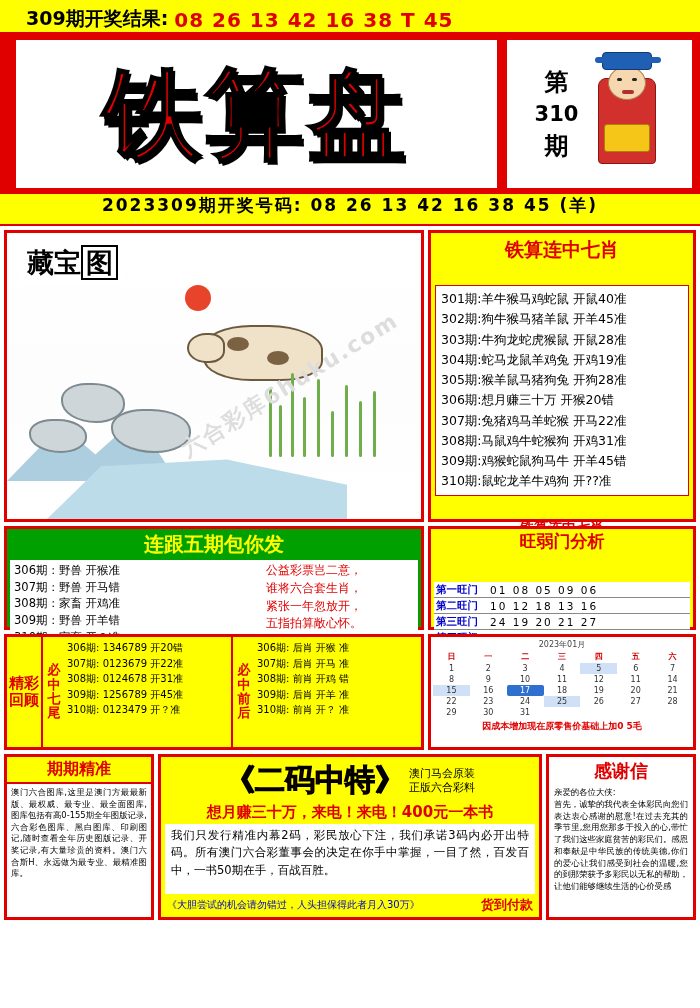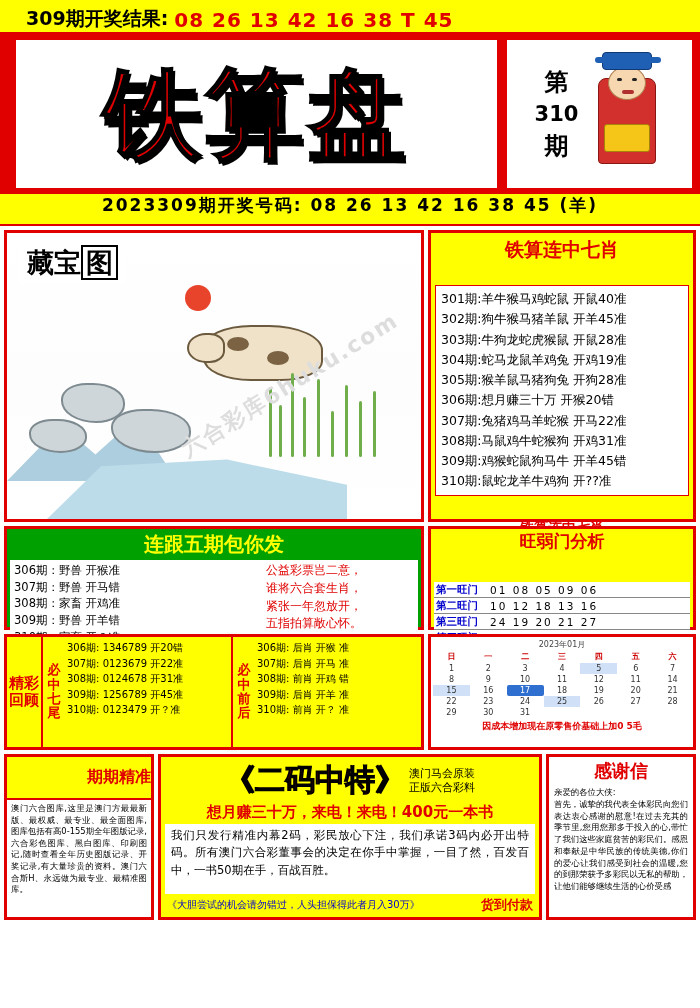--- a/index.html
+++ b/index.html
@@ -114,21 +114,21 @@
   .cal-grid { display:grid; grid-template-columns:repeat(7,1fr); font-size:8px; text-align:center;}
   .cal-grid div { padding:1px 0; color:#333;}
   .cal-grid .hd { color:#c00; font-weight:bold;}
   .cal-grid .sel { background:#2f6fd0; color:#fff; border-radius:2px;}
   .cal-grid .blu { background:#cfe0f7;}
   .cal-note { font-size:9px; color:#e00000; text-align:center; padding-top:2px; font-weight:bold;}
 
   
   .band4 { display:flex; padding:0 4px 4px; gap:4px; height:170px;}
   .qq { width:150px; border:3px solid #e00000; background:#ffffff; display:flex; flex-direction:column;}
-  .qq-title { background:#ffff00; color:#e00000; font-size:16px; font-weight:bold; text-align:right; padding:10px 0; border-bottom:2px solid #e00000;}
+  .qq-title { background:#ffff00; color:#e00000; font-size:16px; font-weight:bold; text-align:center; padding:2px 0; border-bottom:2px solid #e00000;}
   .qq-text { flex:1; font-size:8.4px; line-height:1.38; padding:3px 4px; color:#000; text-align:justify;}
 
   .mid { flex:1; border:3px solid #e00000; background:#ffff00; display:flex; flex-direction:column; }
   .mid-head { display:flex; align-items:center; justify-content:center; gap:4px; padding:3px 2px 0;}
   .mid-head .big { font-size:30px; font-weight:bold; color:#e00000; -webkit-text-stroke:1px #000;}
   .mid-head .sm { font-size:11px; color:#000; line-height:1.2; text-align:center;}
   .mid-sub { text-align:center; font-size:15px; font-weight:bold; color:#e00000; padding:2px 0;}
   .mid-body { flex:1; background:#ffffff; margin:0 4px; font-size:11.5px; line-height:1.5; color:#000; padding:3px 6px; text-align:justify;}
   .mid-foot { display:flex; align-items:center; justify-content:space-between; padding:2px 6px 3px;}
   .mid-foot .l { font-size:10px; color:#0000cc;}

